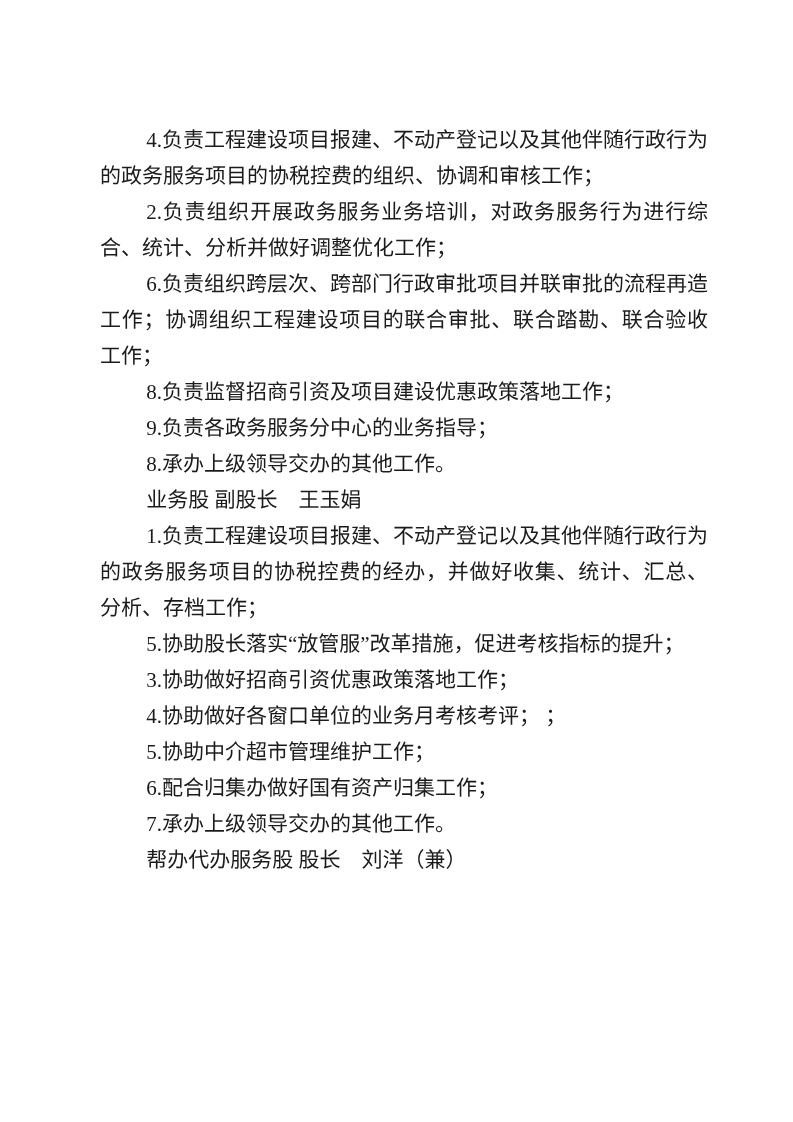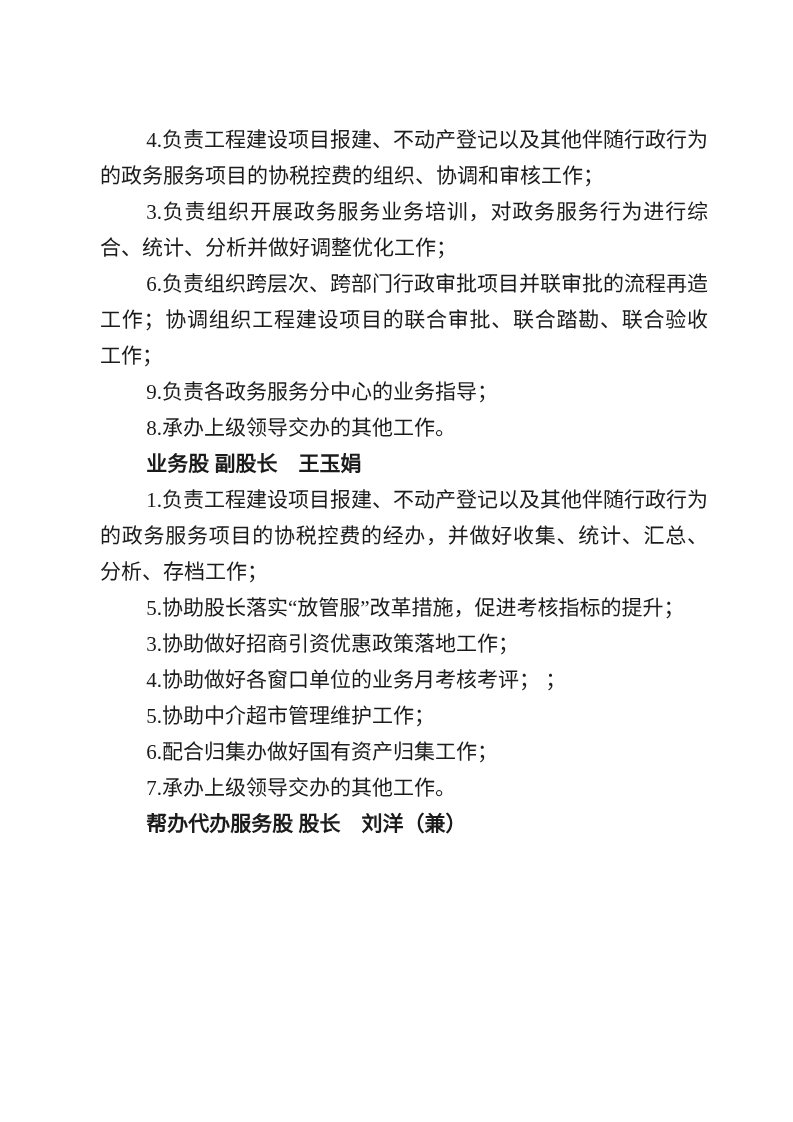--- a/index.html
+++ b/index.html
@@ -26,42 +26,43 @@
   .content p {
     margin: 0;
     padding: 0;
     font-size: 21px;
     line-height: 36px;
     text-indent: 2.2em;
     letter-spacing: 0;
     color: #1b1b1b;
   }
   .content p.heading {
-    font-weight: bold;
+    font-weight: normal;
   }
   .footer {
     position: absolute;
     left: 112px;
     top: 1022px;
     font-size: 21px;
     line-height: 24px;
     color: #1b1b1b;
     letter-spacing: 1px;
     margin-left: 31px;
   }
 </style>
 </head>
 <body>
 
 <div class="page">
 
   <div class="content">
     <p>4.负责工程建设项目报建、不动产登记以及其他伴随行政行为的政务服务项目的协税控费的组织、协调和审核工作；</p>
-    <p>3.负责组织开展政务服务业务培训，对政务服务行为进行综合、统计、分析并做好调整优化工作；</p>
+    <p>2.负责组织开展政务服务业务培训，对政务服务行为进行综合、统计、分析并做好调整优化工作；</p>
     <p>6.负责组织跨层次、跨部门行政审批项目并联审批的流程再造工作；协调组织工程建设项目的联合审批、联合踏勘、联合验收工作；</p>
+    <p>8.负责监督招商引资及项目建设优惠政策落地工作；</p>
     <p>9.负责各政务服务分中心的业务指导；</p>
     <p>8.承办上级领导交办的其他工作。</p>
     <p class="heading">业务股 副股长　王玉娟</p>
     <p>1.负责工程建设项目报建、不动产登记以及其他伴随行政行为的政务服务项目的协税控费的经办，并做好收集、统计、汇总、分析、存档工作；</p>
     <p>5.协助股长落实“放管服”改革措施，促进考核指标的提升；</p>
     <p>3.协助做好招商引资优惠政策落地工作；</p>
     <p>4.协助做好各窗口单位的业务月考核考评； ；</p>
     <p>5.协助中介超市管理维护工作；</p>
     <p>6.配合归集办做好国有资产归集工作；</p>
     <p>7.承办上级领导交办的其他工作。</p>

